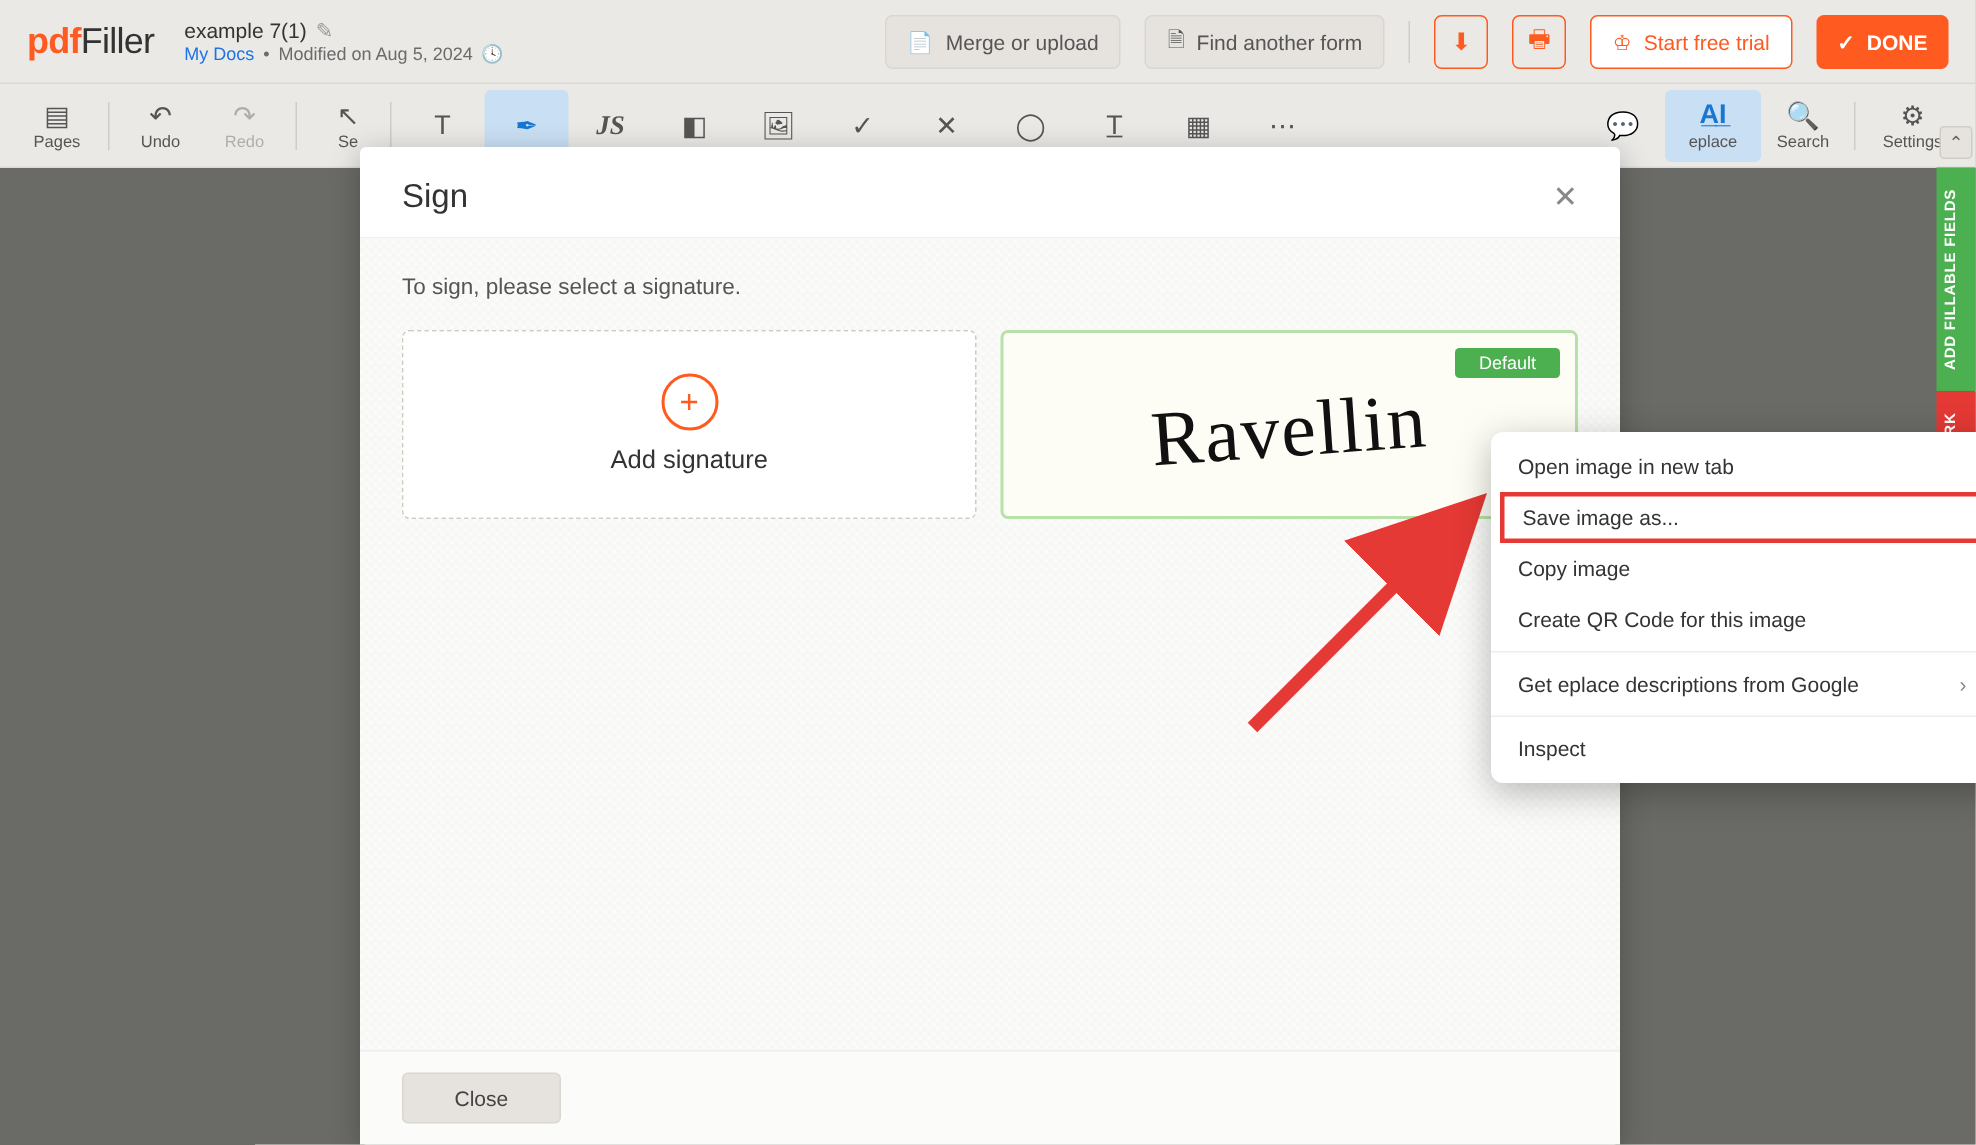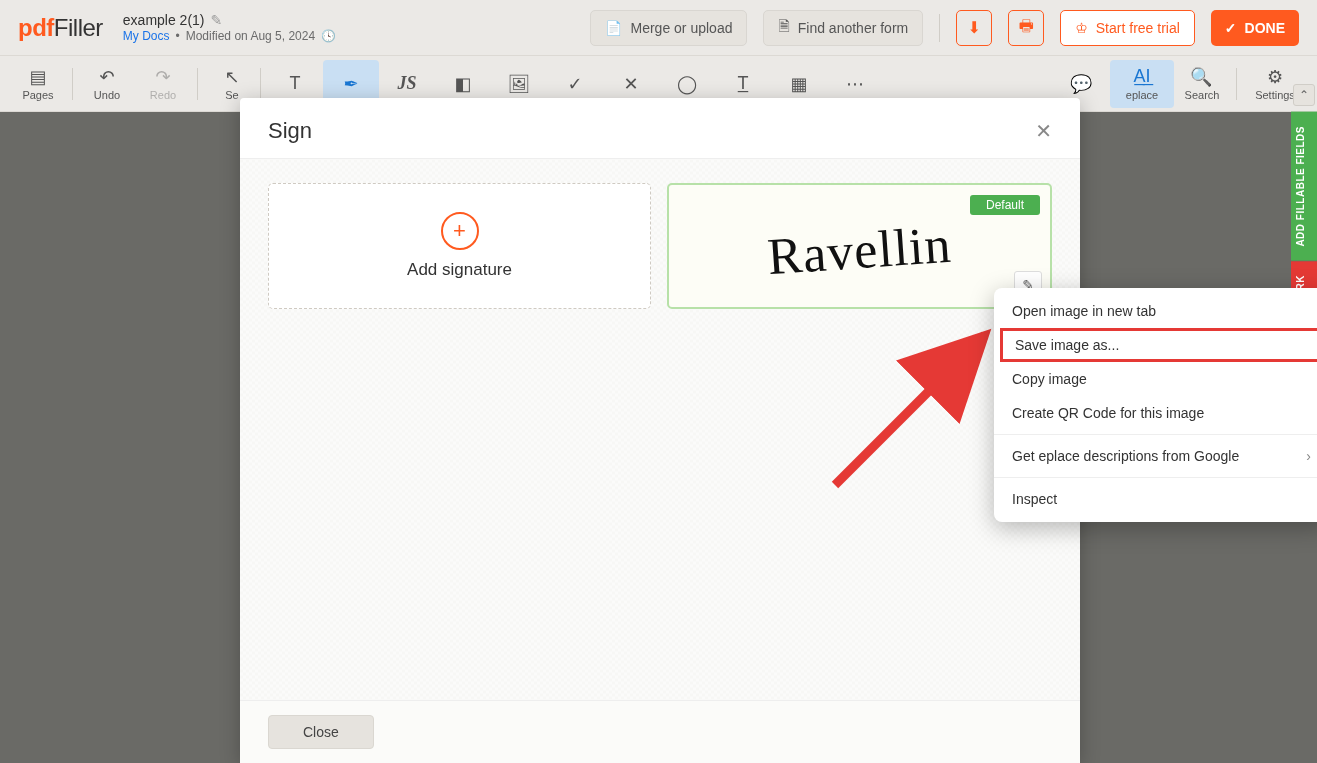--- a/index.html
+++ b/index.html
@@ -65,21 +65,21 @@
 </style>
 </head>
 <body>
 
 <div class="topbar">
   <div class="logo">
     <span>pdf</span><span class="thin">Filler</span>
   </div>
   <div class="doc-block">
     <div class="doc-title">
-      <span>example 2(1)</span>
+      <span>example 7(1)</span>
       <span style="color:#999;">✎</span>
     </div>
     <div class="doc-sub">
       <span class="link">My Docs</span>
       <span>•</span>
       <span>Modified on Aug 5, 2024</span>
       <span style="color:#1a73e8;">🕓</span>
     </div>
   </div>
   <div class="spacer"></div>
@@ -159,21 +159,21 @@
       <span class="ic">▦</span>
     </div>
   <div class="tbtn">
       <span class="ic">⋯</span>
     </div>
   <div class="spacer"></div>
   <div class="tbtn">
       <span class="ic">💬</span>
     </div>
   <div class="tbtn wide active">
-      <span class="ic" style="font-weight:400;">A̲I̲</span>
+      <span class="ic" style="font-weight:700;">A̲I̲</span>
       <span>eplace</span>
     </div>
   <div class="tbtn">
       <span class="ic">🔍</span>
       <span>Search</span>
     </div>
   <div class="sep"></div>
   <div class="tbtn wide">
       <span class="ic">⚙</span>
       <span>Settings</span>
@@ -190,20 +190,21 @@
   <div class="sidetab st2">ADD WATERMARK</div>
   <div class="sidetab st3">VERSIONS</div>
 </div>
 
 <div class="modal-back">
   <div class="modal-head">
     <div class="modal-title">Sign</div>
     <div class="modal-x"><span>✕</span></div>
   </div>
   <div class="modal-body">
+    <div class="prompt">To sign, please select a signature.</div>
     <div class="sig-row">
       <div class="sig-card">
         <div class="plus">+</div>
         <div class="add-label">Add signature</div>
       </div>
       <div class="sig-card selected">
         <div class="badge">Default</div>
         <div class="sig-img">Ravellin</div>
         <div class="edit-pen">
             <span>✎</span>

